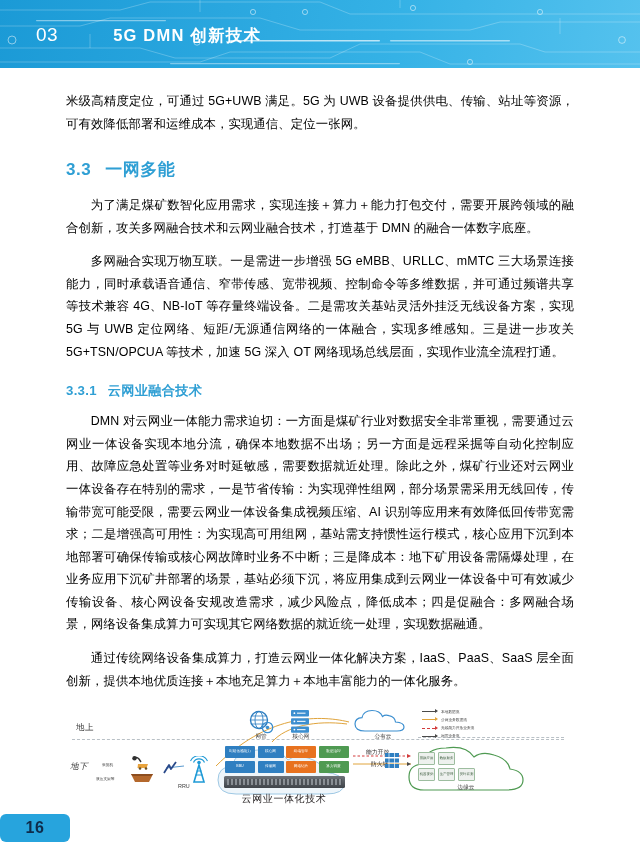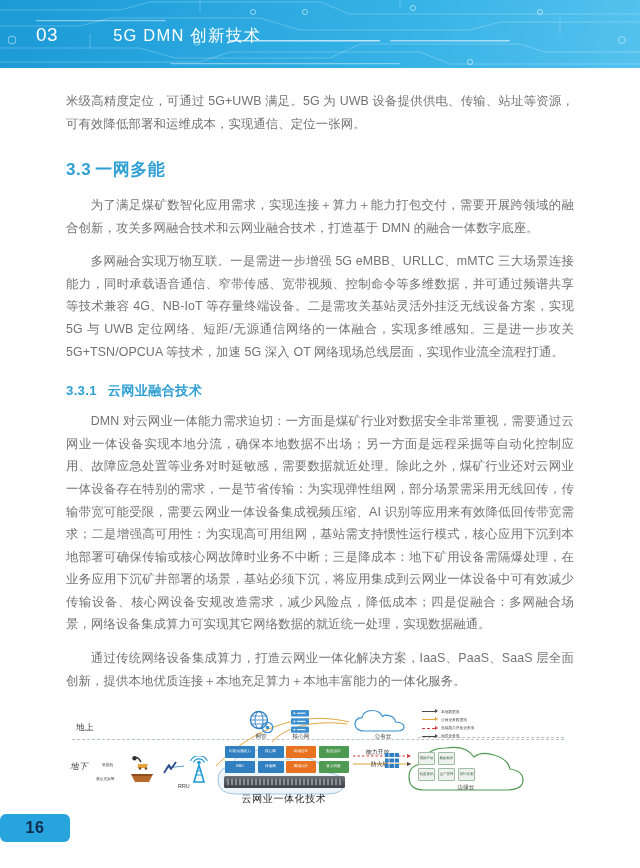--- a/index.html
+++ b/index.html
@@ -41,21 +41,21 @@
   }
   .chapter-num {
     font-size: 19px;
     font-weight: normal;
     color: #ffffff;
     letter-spacing: 0.5px;
     line-height: 1;
   }
   .chapter-title {
     font-size: 16.5px;
-    font-weight: normal;
+    font-weight: bold;
     color: #ffffff;
     letter-spacing: 1.2px;
     line-height: 1;
     padding-left: 44px;
   }
 
   
   .page {
     position: relative;
     width: 640px;
@@ -69,35 +69,35 @@
     width: 508px;
   }
 
   p.para {
     margin: 0 0 11px 0;
     font-size: 12.4px;
     line-height: 1.82;
     text-align: justify;
     text-justify: inter-ideograph;
     letter-spacing: 0.1px;
-    color: #737373;
+    color: #000000;
   }
   p.indent {
     text-indent: 2em;
   }
 
   h2.h-section {
     margin: 23px 0 13px 0;
     font-size: 17px;
     font-weight: bold;
     color: #2f9fd4;
     letter-spacing: 0.5px;
     display: flex;
     align-items: baseline;
-    gap: 4px;
+    gap: 14px;
   }
   h2.h-section .num { font-weight: bold; }
 
   h3.h-sub {
     margin: 19px 0 10px 0;
     font-size: 13.2px;
     font-weight: bold;
     color: #2f9fd4;
     letter-spacing: 0.3px;
     display: flex;

